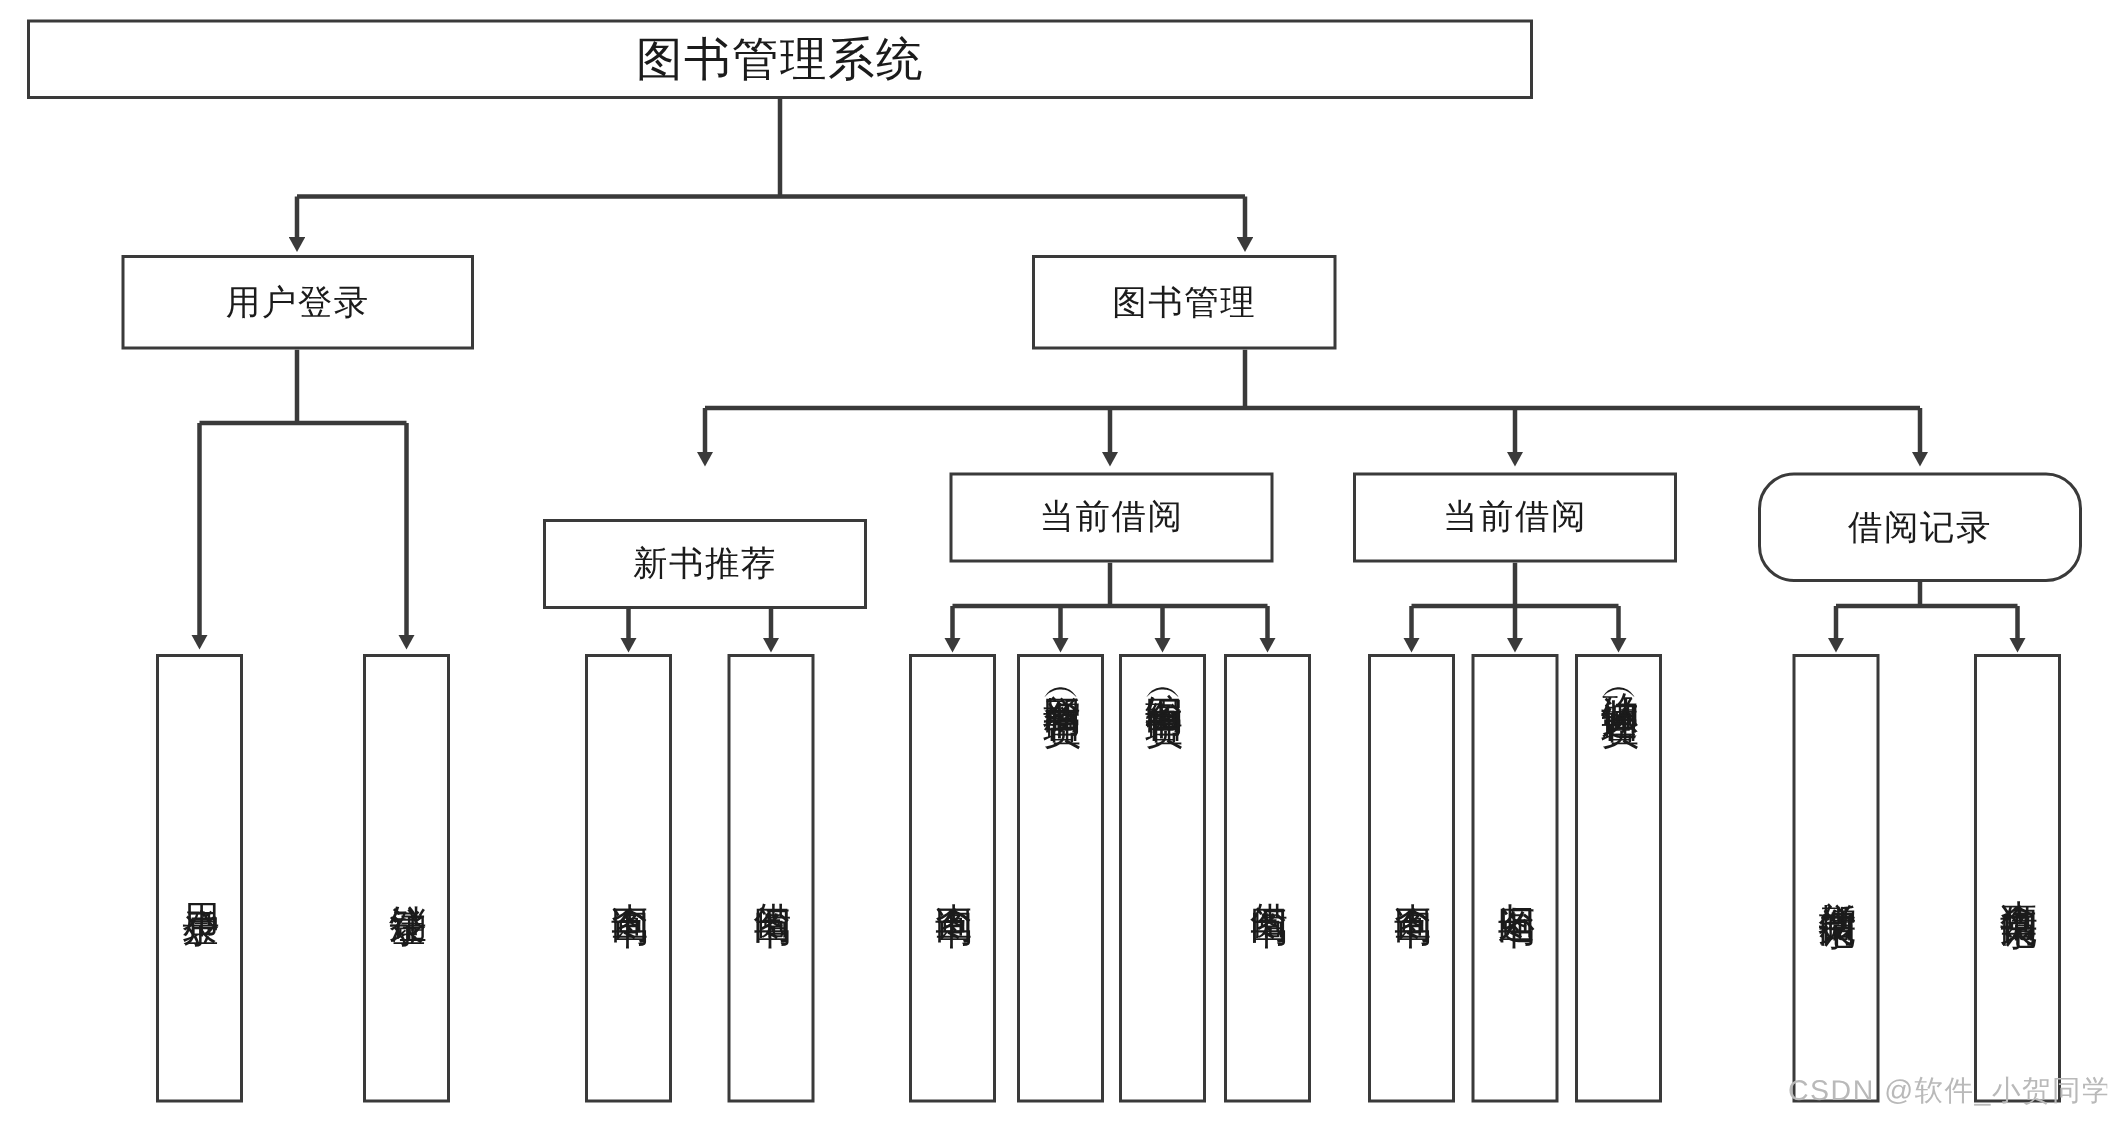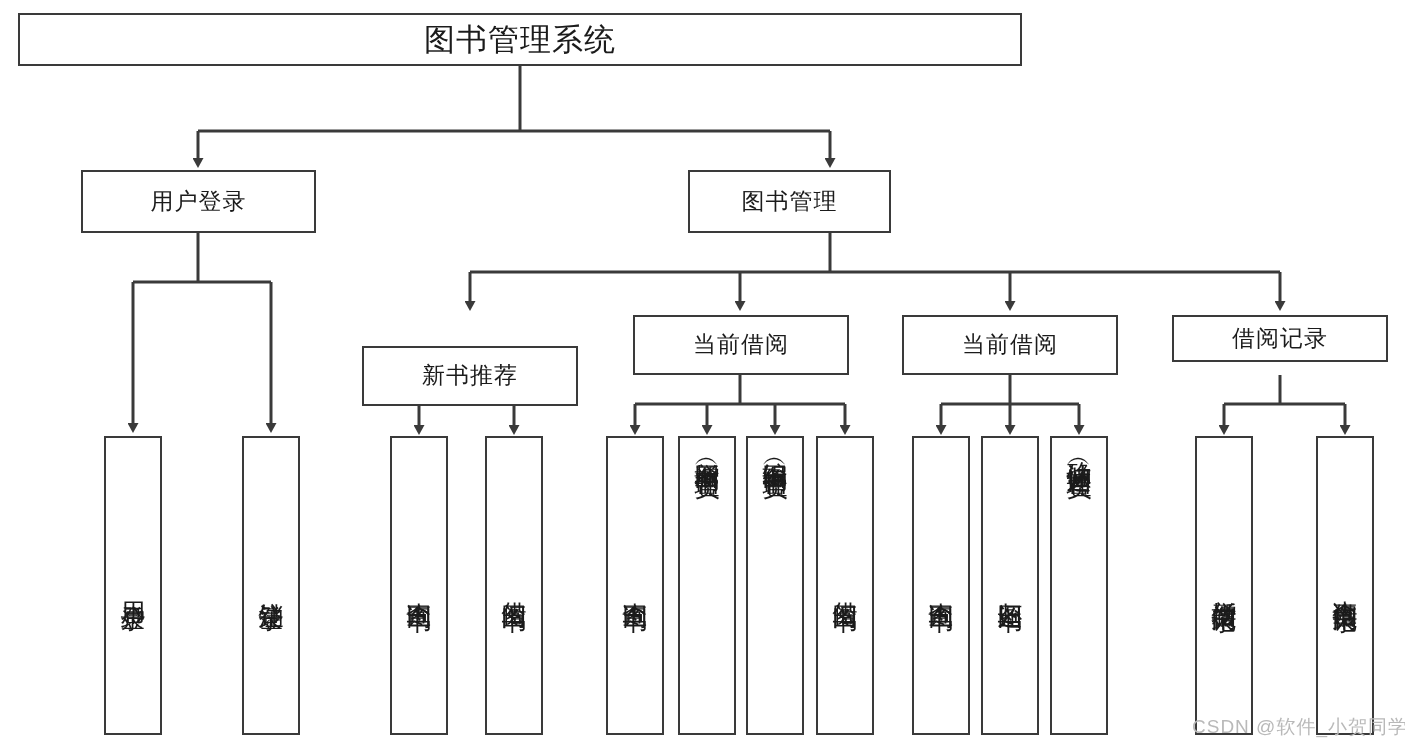--- a/index.html
+++ b/index.html
@@ -135,21 +135,21 @@
 
   <div class="node horiz" style="left:362px; top:315px; width:216px; height:60px;margin-top:31px;">
     <span>新书推荐</span>
   </div>
   <div class="node horiz" style="left:633px; top:315px; width:216px; height:60px;">
     <span>当前借阅</span>
   </div>
   <div class="node horiz" style="left:902px; top:315px; width:216px; height:60px;">
     <span>当前借阅</span>
   </div>
-  <div class="node horiz" style="left:1172px; top:315px; width:216px; height:47px;">
+  <div class="node horiz" style="left:1172px; top:315px; width:216px; height:73px;border-radius:24px;">
     <span>借阅记录</span>
   </div>
 
   <div class="node leaf" style="left:104px; top:436px; width:58px; height:299px;">
     <span>用户登录</span>
   </div>
   <div class="node leaf" style="left:242px; top:436px; width:58px; height:299px;">
     <span>注销登录</span>
   </div>
 

